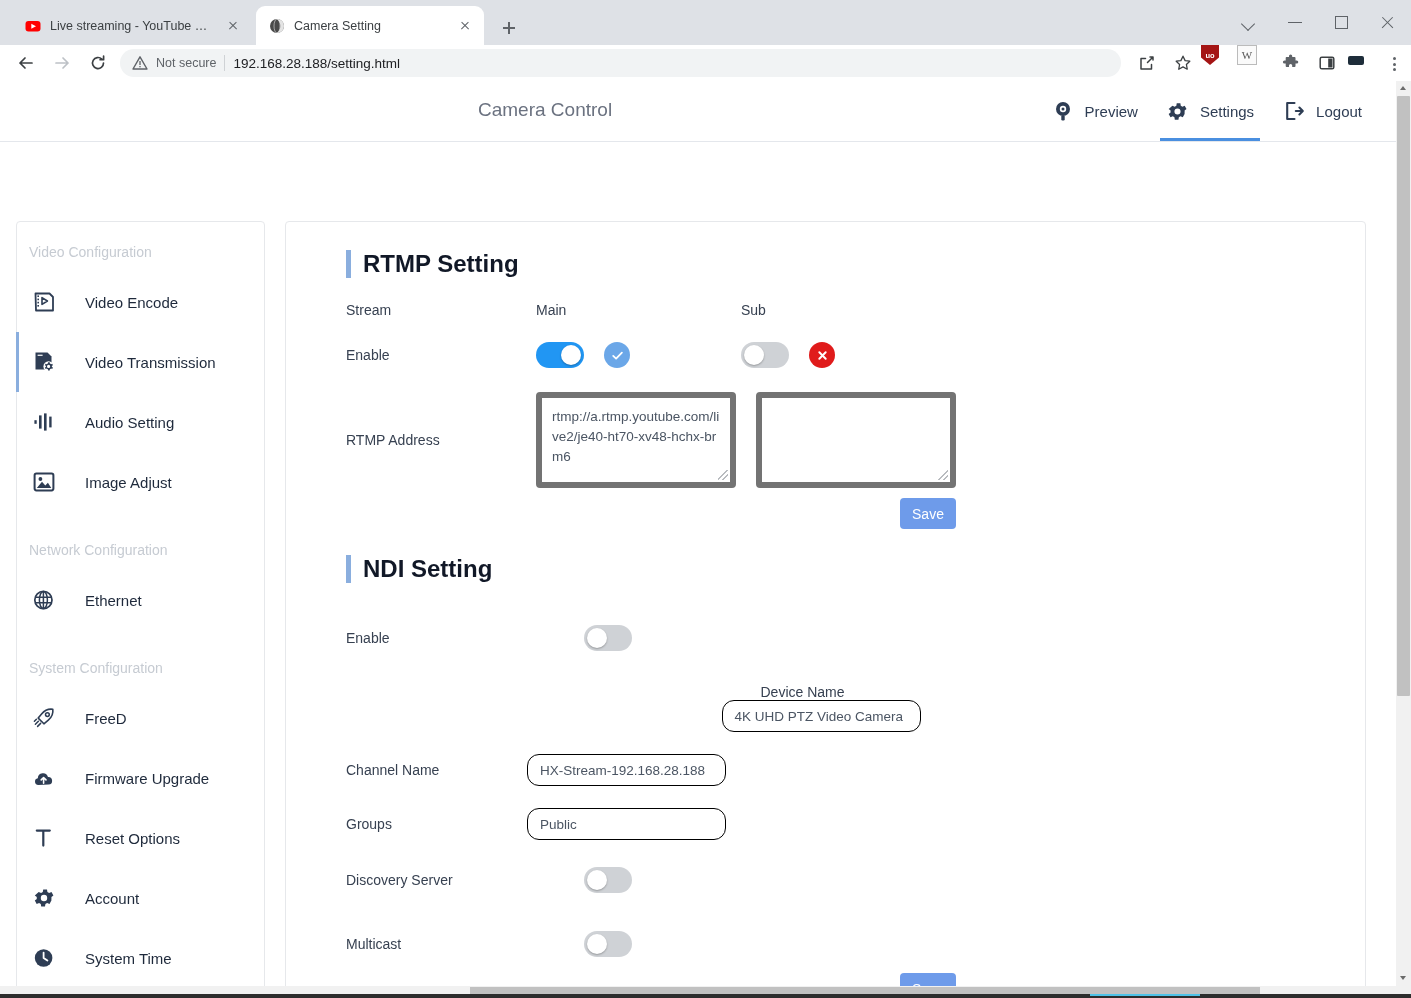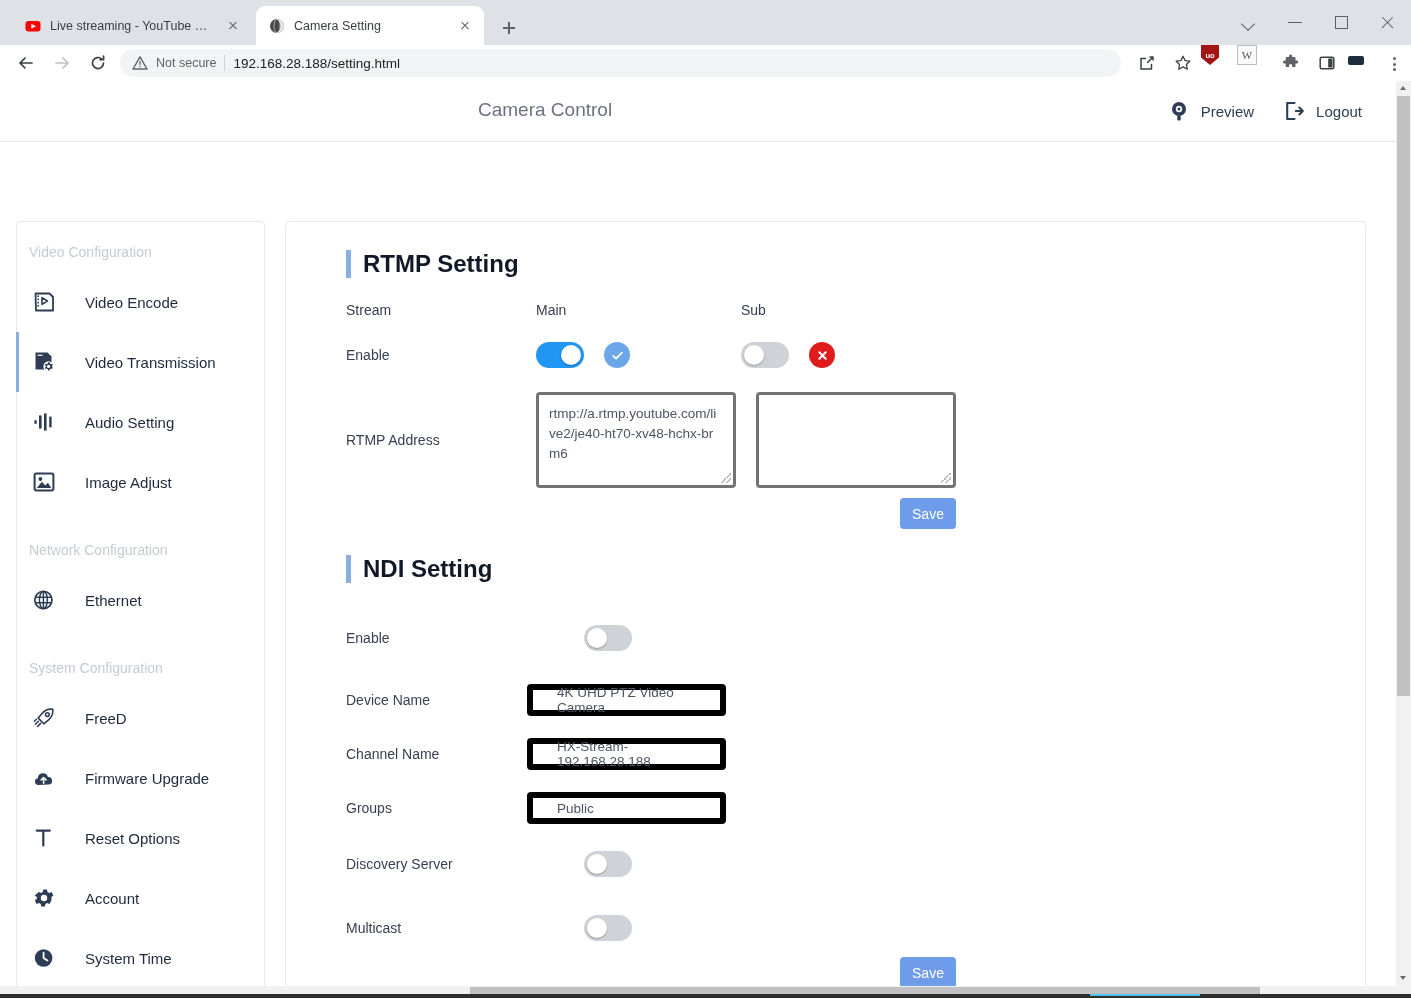--- a/index.html
+++ b/index.html
@@ -183,34 +183,34 @@
     background:#fff; box-shadow:0 1px 2px rgba(0,0,0,.28); }
   .toggle.on{ background:#2196f3; }
   .toggle.on .knob{ left:25px; }
 
   .badge { width:26px;height:26px;border-radius:50%; flex:none;
     display:flex;align-items:center;justify-content:center; }
   .badge.ok { background:#6ba7e8; }
   .badge.no { background:#e01b1b; }
 
   .ta {
-    width:200px; height:96px; border:3px solid #737373; border-radius:4px;
+    width:200px; height:96px; border:6px solid #737373; border-radius:4px;
     box-sizing:border-box; padding:9px 10px; font-size:13.5px; color:#4b5563;
     line-height:20px; word-break:break-all; position:relative; background:#fff;
     overflow:hidden;
   }
   .ta .grip{
     position:absolute; right:2px; bottom:2px; width:10px; height:10px;
     background:
       linear-gradient(135deg, transparent 45%, #b9bcc0 45%, #b9bcc0 55%, transparent 55%),
       linear-gradient(135deg, transparent 70%, #b9bcc0 70%, #b9bcc0 80%, transparent 80%);
   }
   .txtfield {
-    width:199px; height:32px; border:6px solid #000000; border-radius:4px;
-    box-sizing:border-box; padding:0 24px; font-size:13.5px; color:#4b5563;
+    width:199px; height:32px; border:1px solid #000000; border-radius:12px;
+    box-sizing:border-box; padding:0 12px; font-size:13.5px; color:#4b5563;
     display:flex; align-items:center; background:#fff;
   }
   .savebtn {
     width:56px; height:31px; background:#6e9bea; border-radius:4px;
     color:#fff; font-size:14px; display:flex; align-items:center; justify-content:center;
   }
 
   
   .vscroll { position:absolute; right:0; top:81px; width:15px; height:905px; background:#f1f1f1; }
   .vscroll .arw { position:absolute; left:0; width:15px; height:15px; }
@@ -345,20 +345,28 @@
             <svg width="22" height="22" viewBox="0 0 22 22">
                 <circle cx="11" cy="9" r="7" fill="#2e3d54"></circle>
                 <circle cx="11" cy="9" r="3.2" fill="#ffffff"></circle>
                 <circle cx="11" cy="9" r="1.5" fill="#2e3d54"></circle>
                 <rect x="9.3" y="15.4" width="3.4" height="5" rx="1.2" fill="#2e3d54"></rect>
               </svg>
           </span>
           <span>Preview</span>
         </div>
 
+        <div class="navitem active">
+          <span class="nv-ico">
+            <svg width="23" height="23" viewBox="0 0 24 24">
+                <path fill="#2e3d54" d="M19.4 13a7.6 7.6 0 0 0 0-2l2-1.6-1.9-3.3-2.4 1a7.6 7.6 0 0 0-1.7-1l-.4-2.6h-3.8l-.4 2.6a7.6 7.6 0 0 0-1.7 1l-2.4-1L2.8 9.4 4.8 11a7.6 7.6 0 0 0 0 2l-2 1.6 1.9 3.3 2.4-1a7.6 7.6 0 0 0 1.7 1l.4 2.6h3.8l.4-2.6a7.6 7.6 0 0 0 1.7-1l2.4 1 1.9-3.3zM12 15.2A3.2 3.2 0 1 1 15.2 12 3.2 3.2 0 0 1 12 15.2z"></path>
+              </svg>
+          </span>
+          <span>Settings</span>
+        </div>
 
         <div class="navitem">
           <span class="nv-ico">
             <svg width="22" height="22" viewBox="0 0 22 22">
                 <path d="M11.5 3H4.2v16h7.3" fill="none" stroke="#2e3d54" stroke-width="2.1" stroke-linecap="round" stroke-linejoin="round"></path>
                 <path d="M12.8 11h6.6M16.4 7.6l3.4 3.4-3.4 3.4" fill="none" stroke="#2e3d54" stroke-width="2.1" stroke-linecap="round" stroke-linejoin="round"></path>
               </svg>
           </span>
           <span>Logout</span>
         </div>
@@ -548,21 +556,21 @@
           <span>NDI Setting</span>
         </div>
 
         <div class="row" style="margin-top:42px;">
           <div class="lbl" style="width:190px;margin-left:60px;">Enable</div>
           <div class="toggle" style="margin-left:48px;">
               <span class="knob"></span>
             </div>
         </div>
 
-        <div class="row" style="margin-top:33px;">
+        <div class="row" style="margin-top:33px;flex-direction:column;">
           <div class="lbl" style="width:190px;margin-left:60px;">Device Name</div>
           <div class="txtfield" style="margin-left:-9px;">
             <span>4K UHD PTZ Video Camera</span>
           </div>
         </div>
 
         <div class="row" style="margin-top:22px;">
           <div class="lbl" style="width:190px;margin-left:60px;">Channel Name</div>
           <div class="txtfield" style="margin-left:-9px;">
             <span>HX-Stream-192.168.28.188</span>

